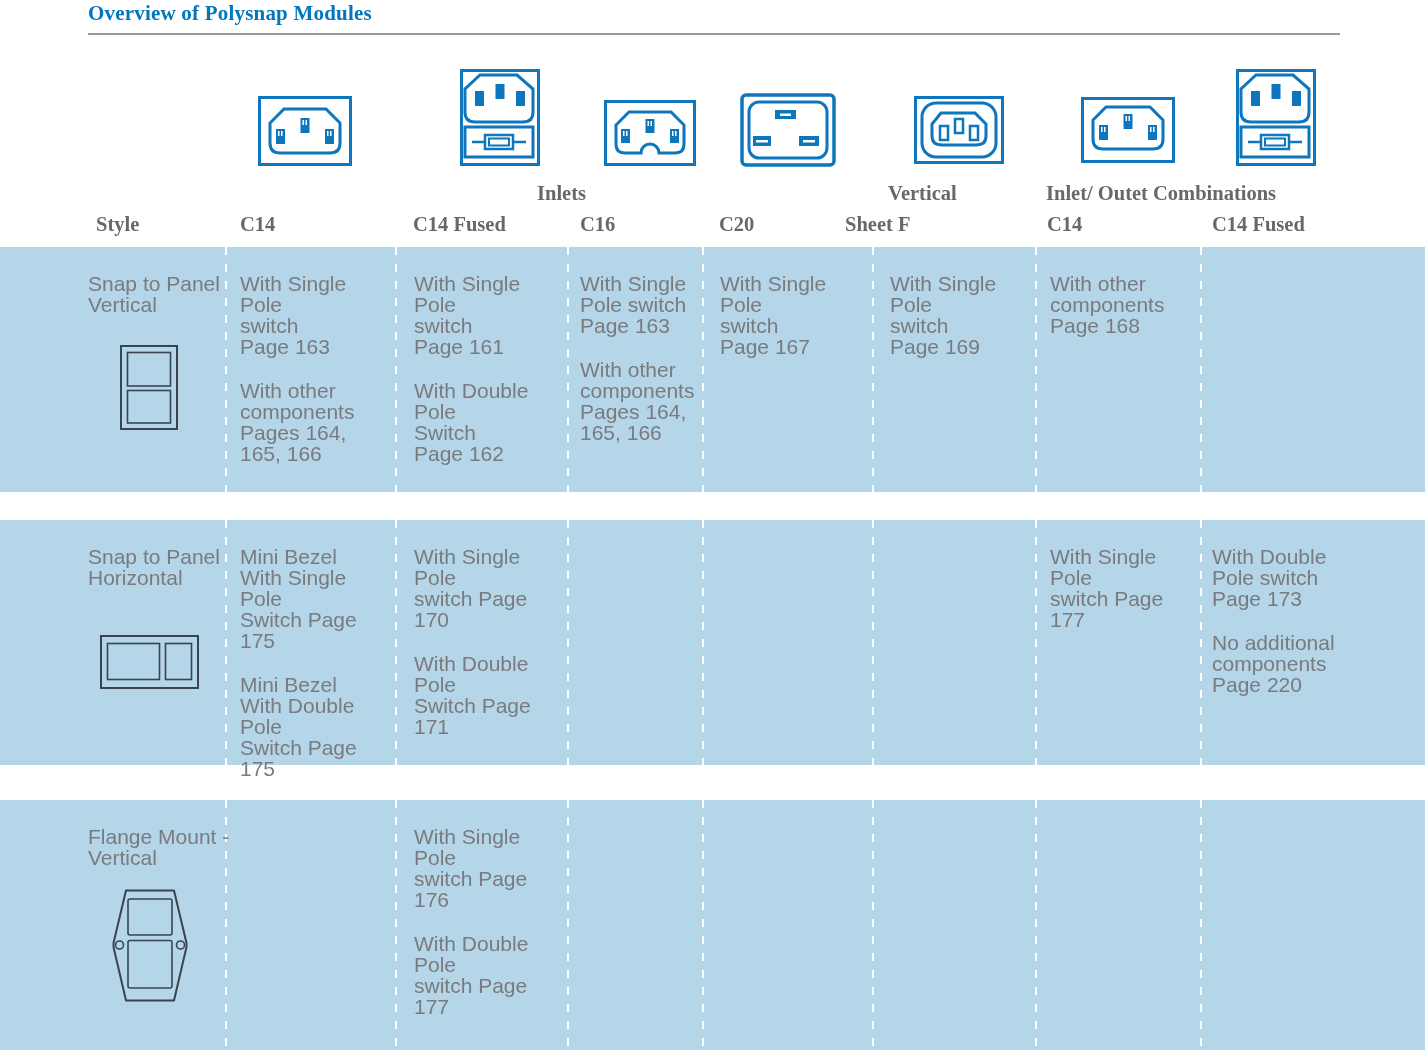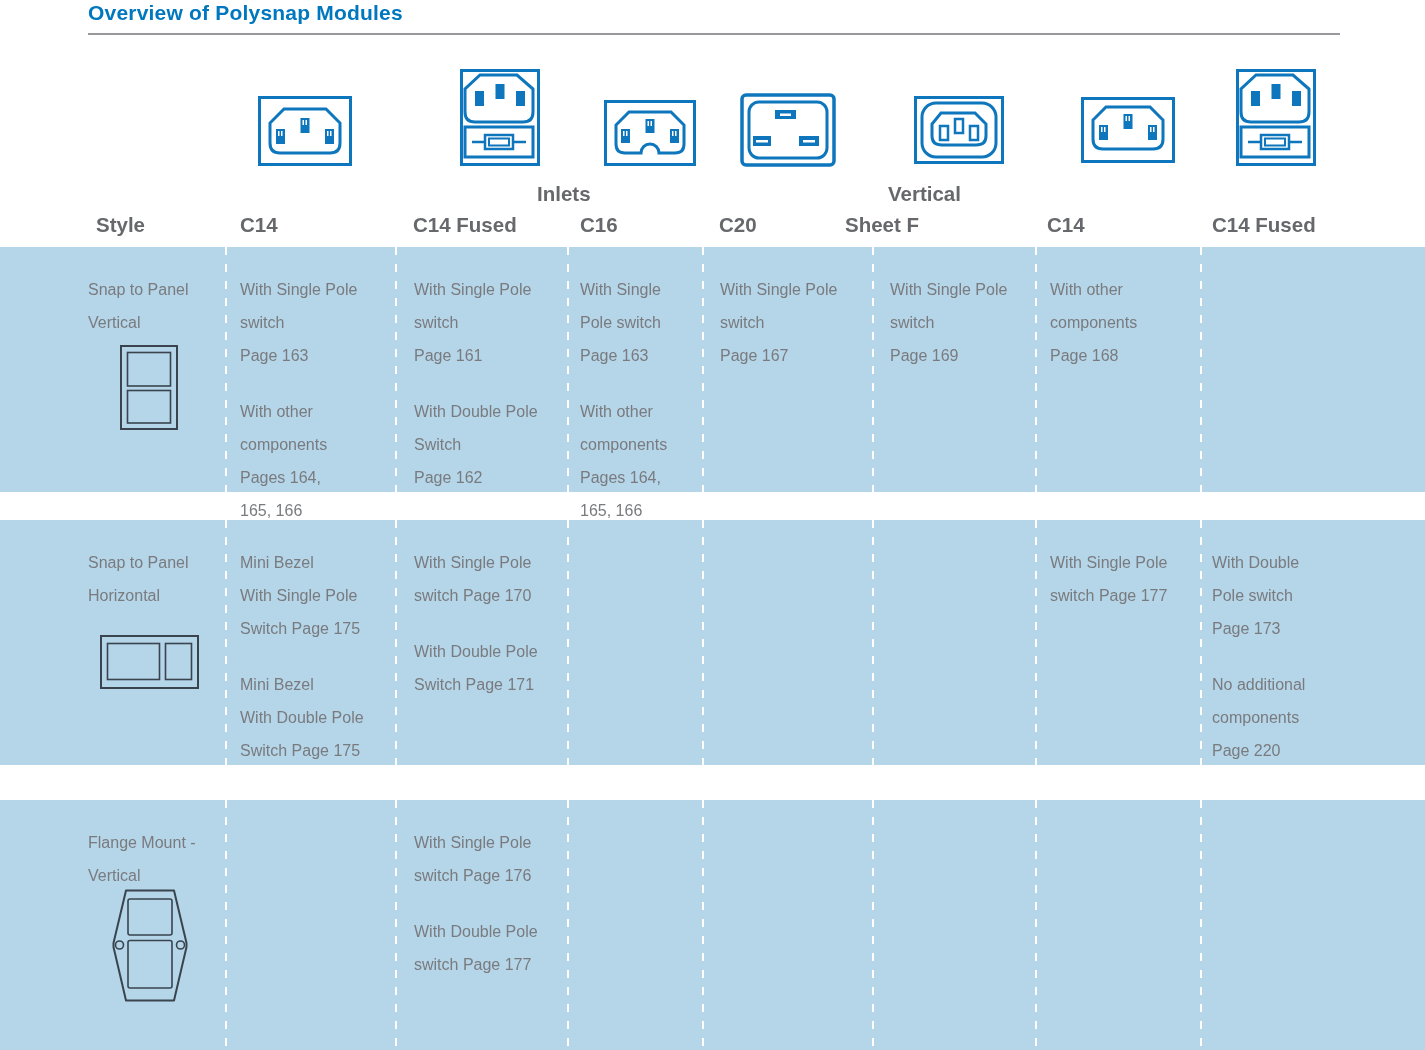--- a/index.html
+++ b/index.html
@@ -9,40 +9,40 @@
     --header-text:#66686C;
     --body-text:#797B7E;
     --style-icon:#39444E;
     --rule-gray:#97999C;
   }
   html,body{margin:0;padding:0;background:#fff;}
   #page{
     position:relative;width:1425px;height:1050px;background:#fff;overflow:hidden;
     font-family:"Liberation Sans","DejaVu Sans",sans-serif;
   }
-  .abs{position:absolute;}
+  .abs{position:absolute;font-family:Liberation Serif, serif;}
   .page-title{
     left:88px;top:1px;font-size:21px;font-weight:bold;color:var(--title-blue);
     letter-spacing:.2px;
   }
   .title-rule{left:88px;top:33px;width:1252px;height:2px;background:var(--rule-gray);}
   .group-label,.col-label{
     font-size:20.5px;font-weight:bold;color:var(--header-text);white-space:nowrap;
   }
   .group-label{top:182px;}
   .col-label{top:213px;}
   .trow{
     position:absolute;left:0;width:1425px;background:var(--row-bg);
   }
   .vsep{
     position:absolute;top:0;bottom:0;width:2px;
     background:repeating-linear-gradient(to bottom,#fff 0 8px,transparent 8px 17px);
   }
   .cell{
-    position:absolute;top:26px;color:var(--body-text);font-size:16px;line-height:33px;
+    position:absolute;top:26px;color:var(--body-text);font-size:21px;line-height:21px;
   }
   .cell p{margin:0 0 23px 0;white-space:pre-line;}
   .style-label{white-space:pre-line;}
   svg{display:block;}
   .blu{stroke:var(--icon-blue);fill:none;}
   .dk{stroke:var(--style-icon);fill:none;}
   .fil{fill:var(--icon-blue);stroke:none;}
   .wht{fill:#fff;stroke:none;}
   .s35{stroke-width:3.5}.s3{stroke-width:3}.s25{stroke-width:2.5}
   .s2{stroke-width:2}.s16{stroke-width:1.6}
@@ -152,20 +152,21 @@
       <rect class="blu s3" x="5" y="58" width="68" height="30"></rect>
       <line class="blu s25" x1="12" y1="73" x2="66" y2="73"></line>
       <rect class="wht" x="25" y="66" width="28" height="14"></rect>
       <rect class="blu s25" x="25" y="66" width="28" height="14"></rect>
       <rect class="blu s2" x="29" y="69.5" width="20" height="7"></rect>
     </svg>
   </div>
 
   <div class="abs group-label" style="left:537px">Inlets</div>
   <div class="abs group-label" style="left:888px">Vertical</div>
+  <div class="abs group-label" style="left:1046px">Inlet/ Outet Combinations</div>
 
   <div class="abs col-label" style="left:96px">Style</div>
   <div class="abs col-label" style="left:240px">C14</div>
   <div class="abs col-label" style="left:413px">C14 Fused</div>
   <div class="abs col-label" style="left:580px">C16</div>
   <div class="abs col-label" style="left:719px">C20</div>
   <div class="abs col-label" style="left:845px">Sheet F</div>
   <div class="abs col-label" style="left:1047px">C14</div>
   <div class="abs col-label" style="left:1212px">C14 Fused</div>
 

